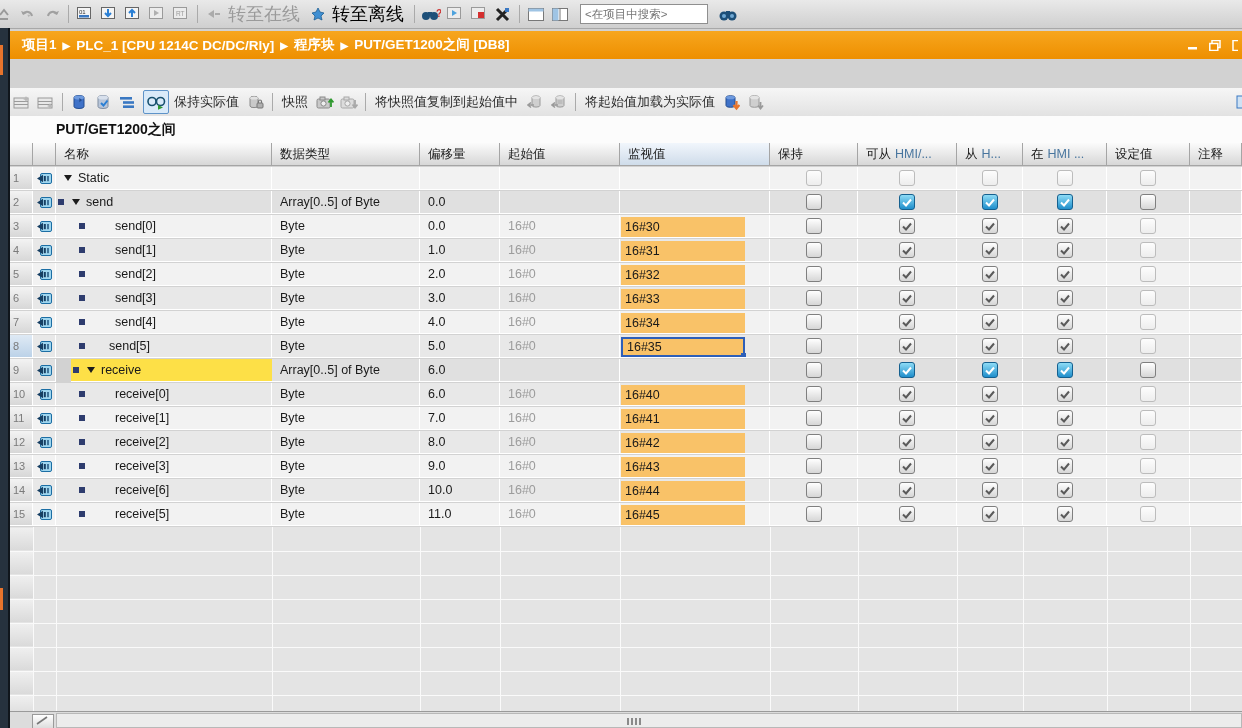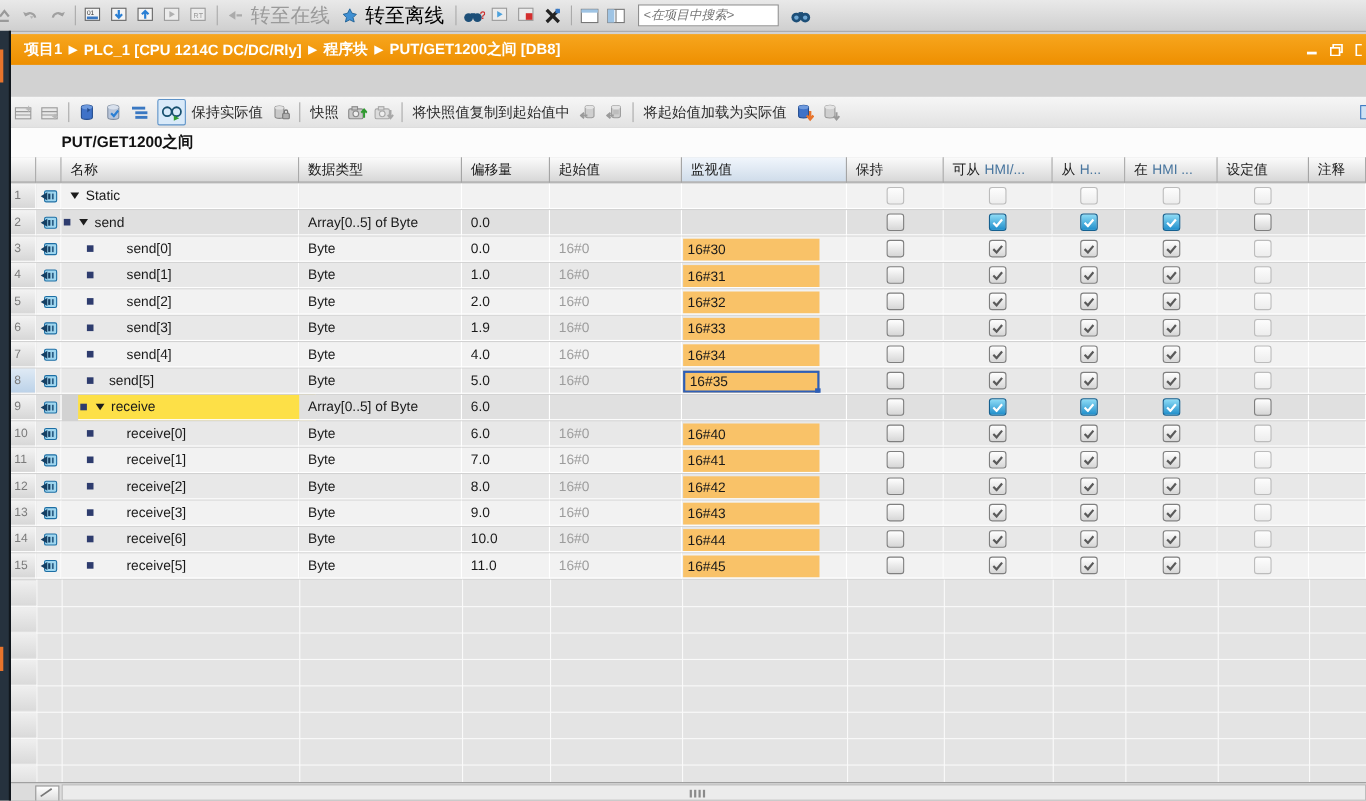--- a/index.html
+++ b/index.html
@@ -177,21 +177,21 @@
           <rect x="1.5" y="1.5" width="15" height="3" fill="#9fc4e4"></rect>
         </svg>
     </div>
     <div class="tbtn">
       <svg width="18" height="15">
           <rect x="1.5" y="1.5" width="15" height="12" fill="#fff" stroke="#777"></rect>
           <rect x="1.5" y="1.5" width="6" height="12" fill="#9fc4e4"></rect>
           <line x1="9" y1="1.5" x2="9" y2="13.5" stroke="#777"></line>
         </svg>
     </div>
-    <input class="searchbox" style="margin-left: 8px; font-style: italic;" placeholder="&lt;在项目中搜索&gt;">
+    <input class="searchbox" style="margin-left: 8px;" placeholder="&lt;在项目中搜索&gt;">
     <div class="tbtn" style="margin-left:8px">
       <svg width="20" height="15">
           <circle cx="6" cy="9" r="4.5" fill="#1d4f78"></circle>
           <circle cx="14" cy="9" r="4.5" fill="#1d4f78"></circle>
           <rect x="8" y="4" width="4" height="5" fill="#1d4f78"></rect>
           <circle cx="6" cy="9" r="2" fill="#6fa8d4"></circle>
           <circle cx="14" cy="9" r="2" fill="#6fa8d4"></circle>
         </svg>
     </div>
   </div>
@@ -674,21 +674,21 @@
           </svg>
         </div>
     <div class="cell" style="left:46px;width:216px;background:#e8e8e8">
           <span class="bul" style="margin-left:23px"></span>
           <span style="margin-left:22px">send[3]</span>
         </div>
     <div class="cell" style="left:262px;width:148px;background:#e8e8e8;padding-left:8px">
           <span>Byte</span>
         </div>
     <div class="cell" style="left:410px;width:80px;background:#e8e8e8;padding-left:8px">
-          <span>1.9</span>
+          <span>3.0</span>
         </div>
     <div class="cell greytxt" style="left:490px;width:120px;background:#e8e8e8;padding-left:8px">
           <span>16#0</span>
         </div>
     <div class="cell" style="left:610px;width:150px;background:#e8e8e8;padding:0">
           <div class="mon">
        <span>16#33</span>
           </div>
         </div>
     <div class="cell" style="left:760px;width:88px;background:#e8e8e8;justify-content:center">
@@ -786,21 +786,21 @@
     <div class="cell" style="left:23px;width:23px;background:#e8e8e8;justify-content:center">
           <svg width="17" height="13">
   <rect x="4.5" y="1.5" width="11" height="10" rx="1.5" fill="#9fd6ef" stroke="#1c6ea4"></rect>
   <path d="M1 6.5 L7 2.8 L7 10.2 Z" fill="#163f63"></path>
   <rect x="7.8" y="4" width="2" height="5.2" fill="#163f63"></rect>
   <rect x="11.2" y="4" width="1.6" height="5.2" fill="#2a5d85"></rect>
           </svg>
         </div>
     <div class="cell" style="left:46px;width:216px;background:#e8e8e8">
           <span class="bul" style="margin-left:23px"></span>
-          <span style="margin-left:6px">send[5]</span>
+          <span style="margin-left:16px">send[5]</span>
         </div>
     <div class="cell" style="left:262px;width:148px;background:#e8e8e8;padding-left:8px">
           <span>Byte</span>
         </div>
     <div class="cell" style="left:410px;width:80px;background:#e8e8e8;padding-left:8px">
           <span>5.0</span>
         </div>
     <div class="cell greytxt" style="left:490px;width:120px;background:#e8e8e8;padding-left:8px">
           <span>16#0</span>
         </div>

